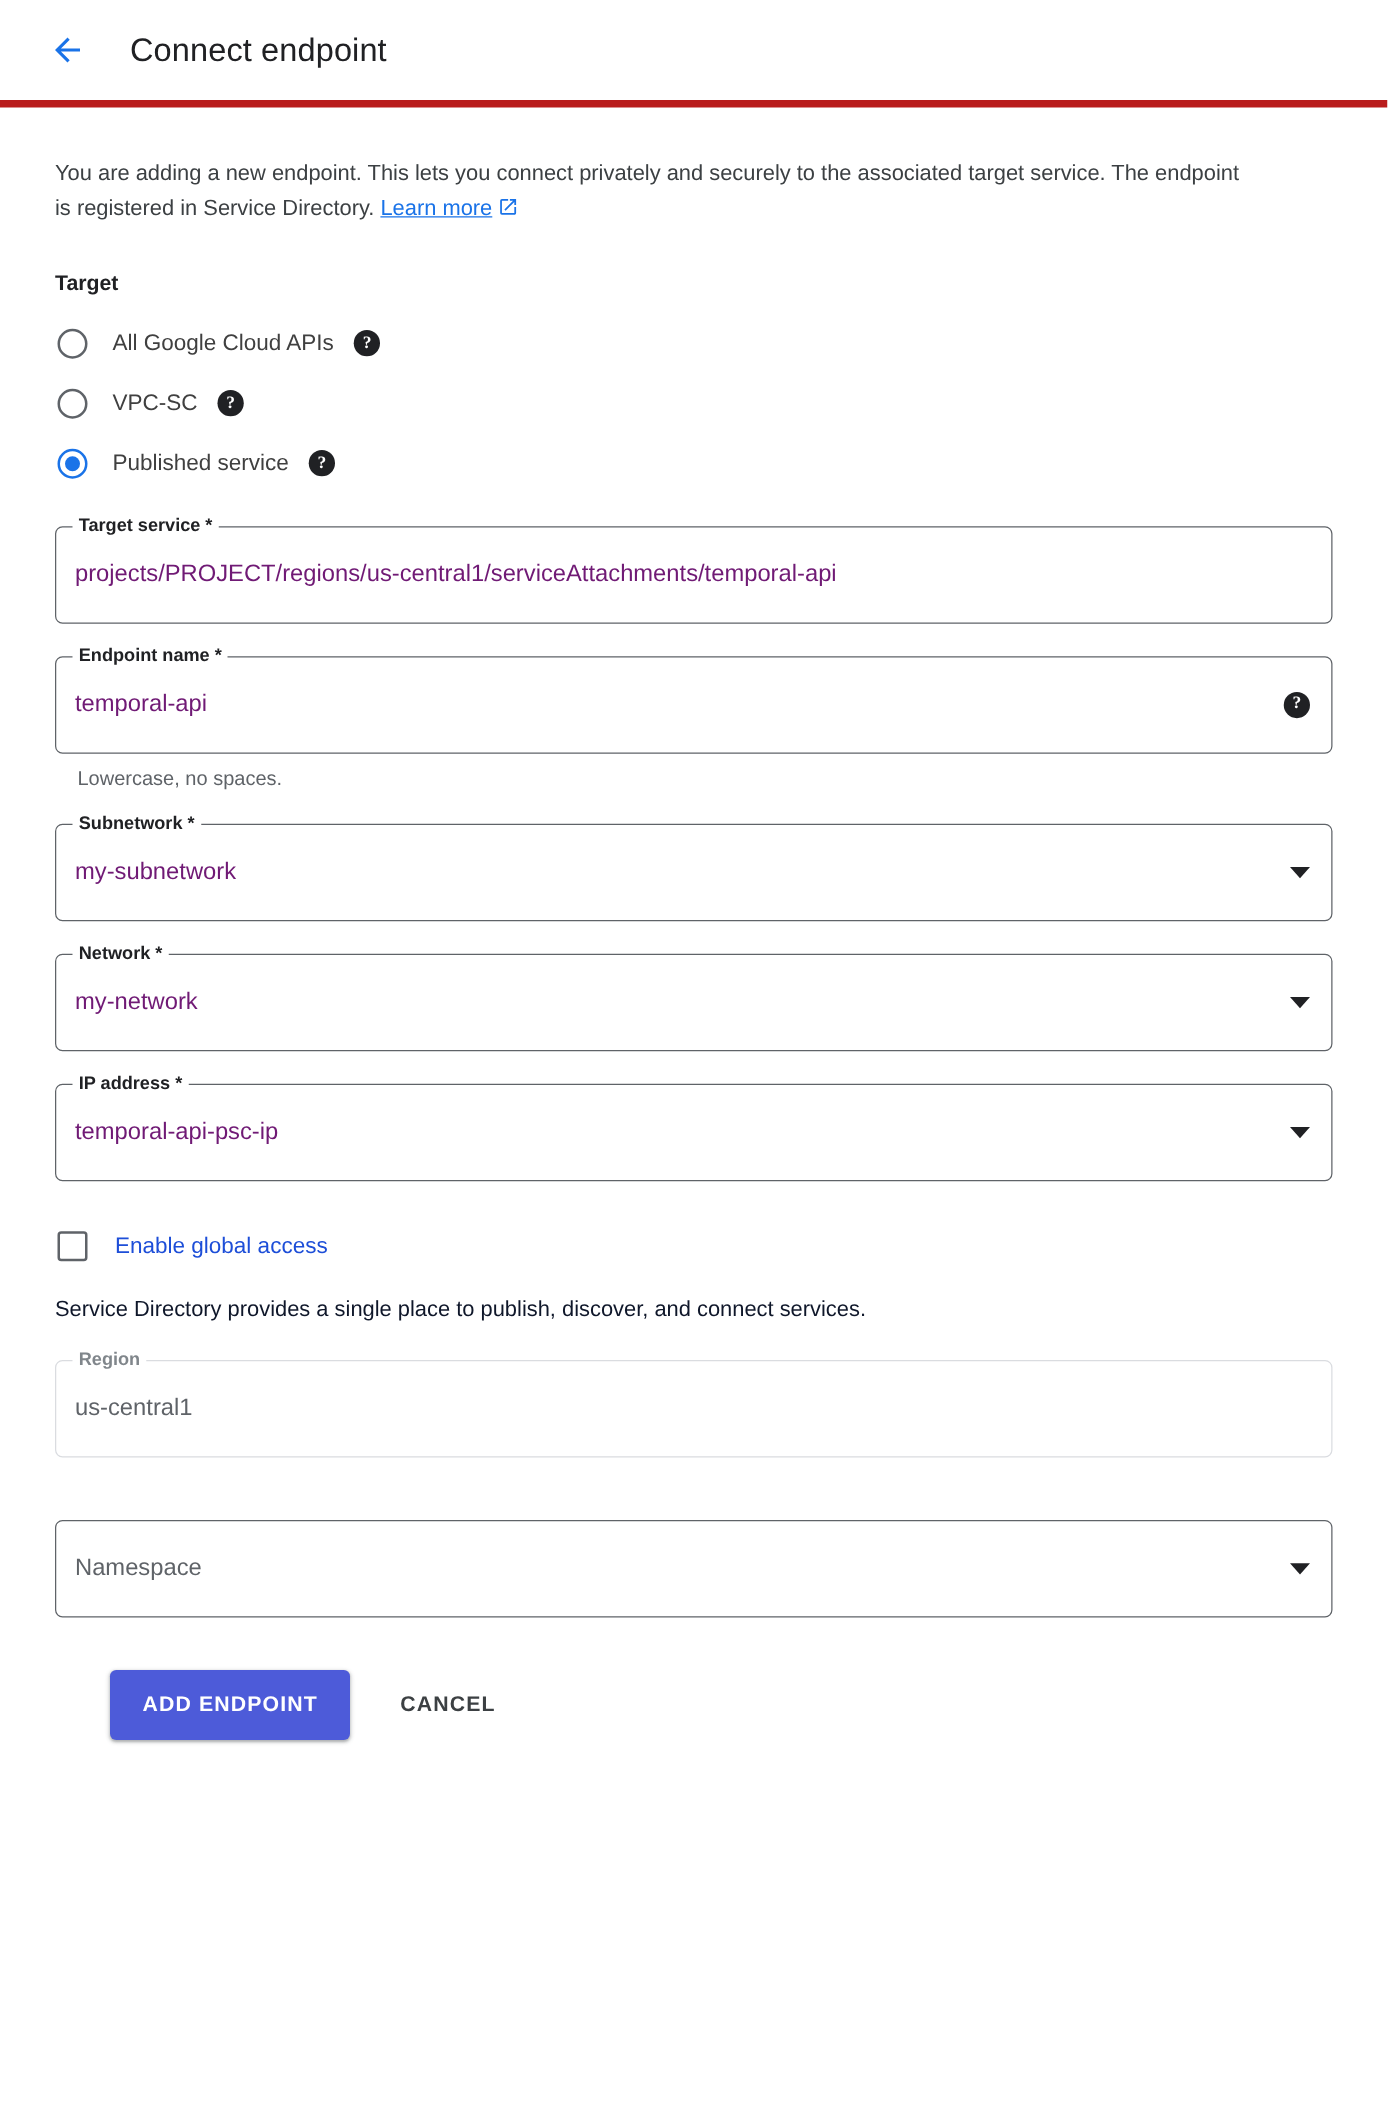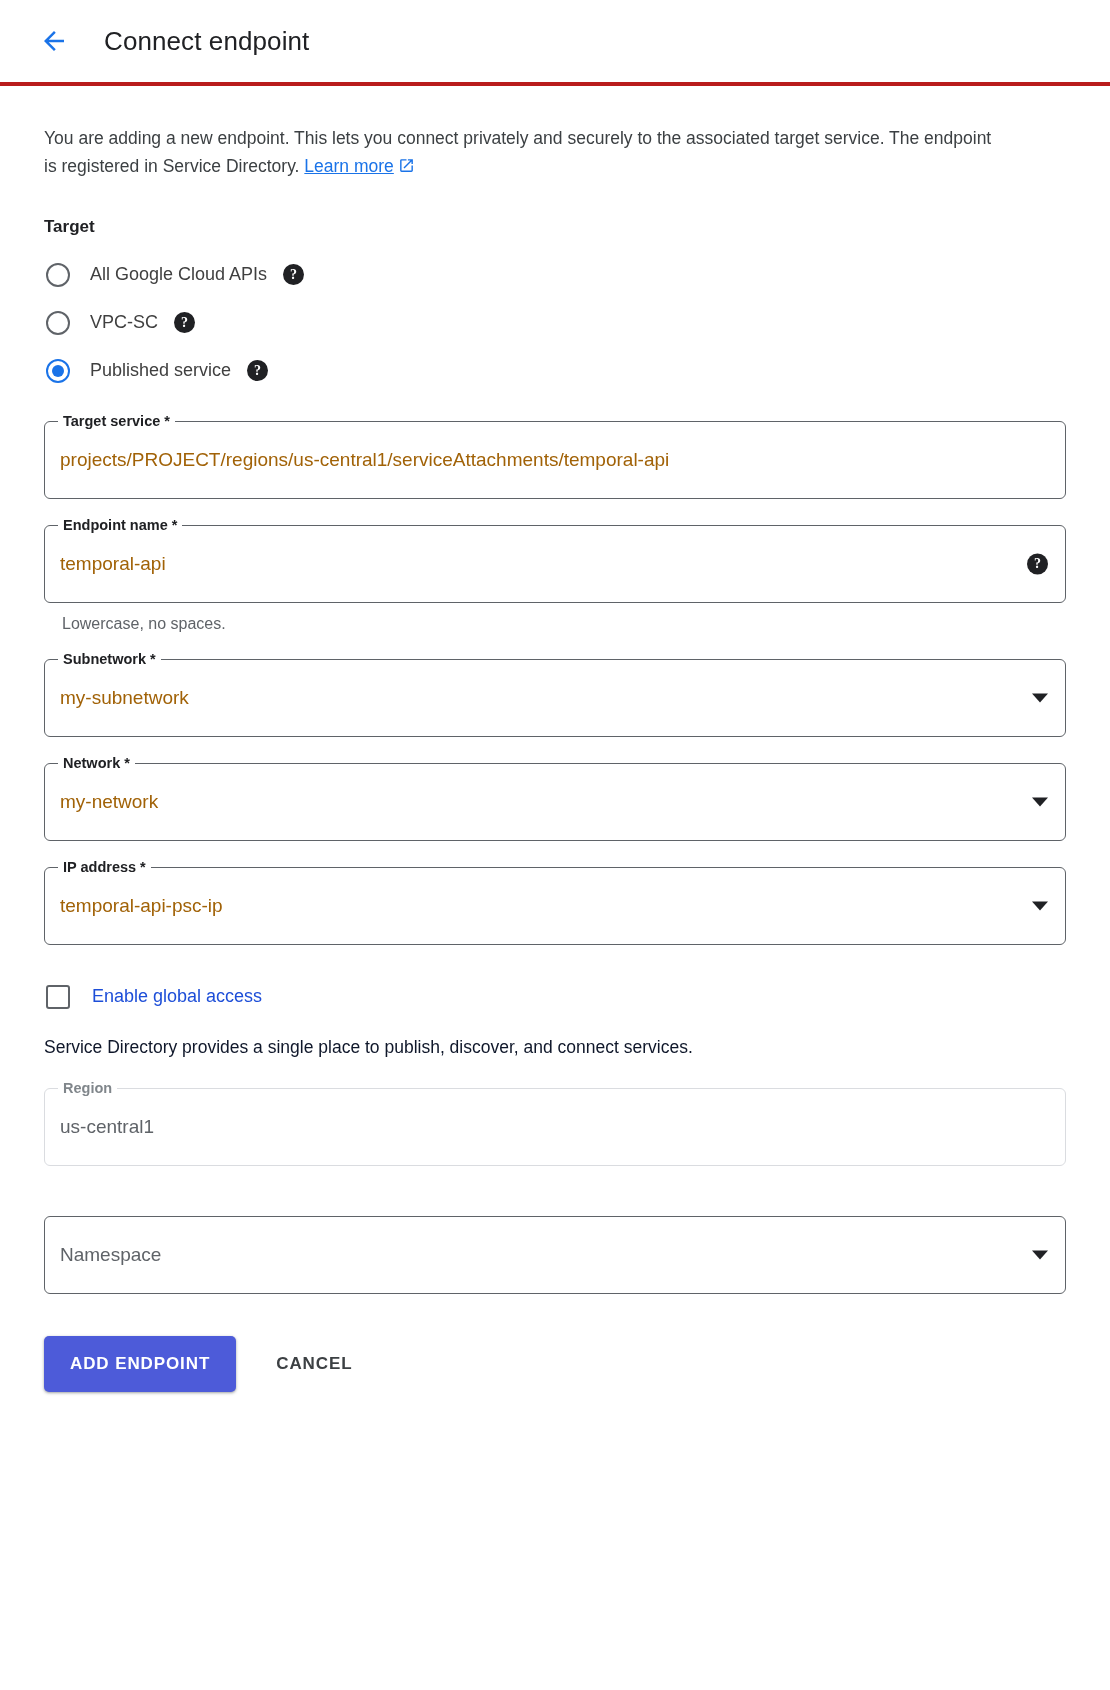--- a/index.html
+++ b/index.html
@@ -14,21 +14,21 @@
     font-family: "Liberation Sans", sans-serif;
     color: #202124;
     overflow: hidden;
   }
 
   
   .header {
     height: 86px;
     display: flex;
     align-items: center;
-    border-bottom: 4px solid #b91c1c;
+    border-bottom: 6px solid #b91c1c;
     padding-left: 30px;
   }
   .back-btn {
     width: 48px;
     height: 48px;
     border: none;
     background: transparent;
     display: flex;
     align-items: center;
     justify-content: center;
@@ -144,21 +144,21 @@
     font-weight: 700;
     color: #202124;
     line-height: 20px;
   }
   .field .value {
     position: absolute;
     left: 16px;
     top: 50%;
     transform: translateY(-50%);
     font-size: 19px;
-    color: #a16207;
+    color: #701a75;
     white-space: nowrap;
   }
   .field .value.placeholder { color: #5f6368; }
   .field .trailing {
     position: absolute;
     right: 18px;
     top: 50%;
     transform: translateY(-50%);
     display: flex;
     align-items: center;
@@ -232,20 +232,21 @@
     border: none;
     border-radius: 5px;
     height: 56px;
     padding: 0 26px;
     font-size: 17px;
     font-weight: 700;
     letter-spacing: 0.9px;
     cursor: pointer;
     box-shadow: 0 1px 2px rgba(60,64,67,.3), 0 1px 3px 1px rgba(60,64,67,.15);
     font-family: "Liberation Sans", sans-serif;
+    margin-left: 44px;
   }
   .btn-text {
     background: transparent;
     border: none;
     color: #3c4043;
     font-size: 17px;
     font-weight: 700;
     letter-spacing: 0.9px;
     margin-left: 28px;
     cursor: pointer;

